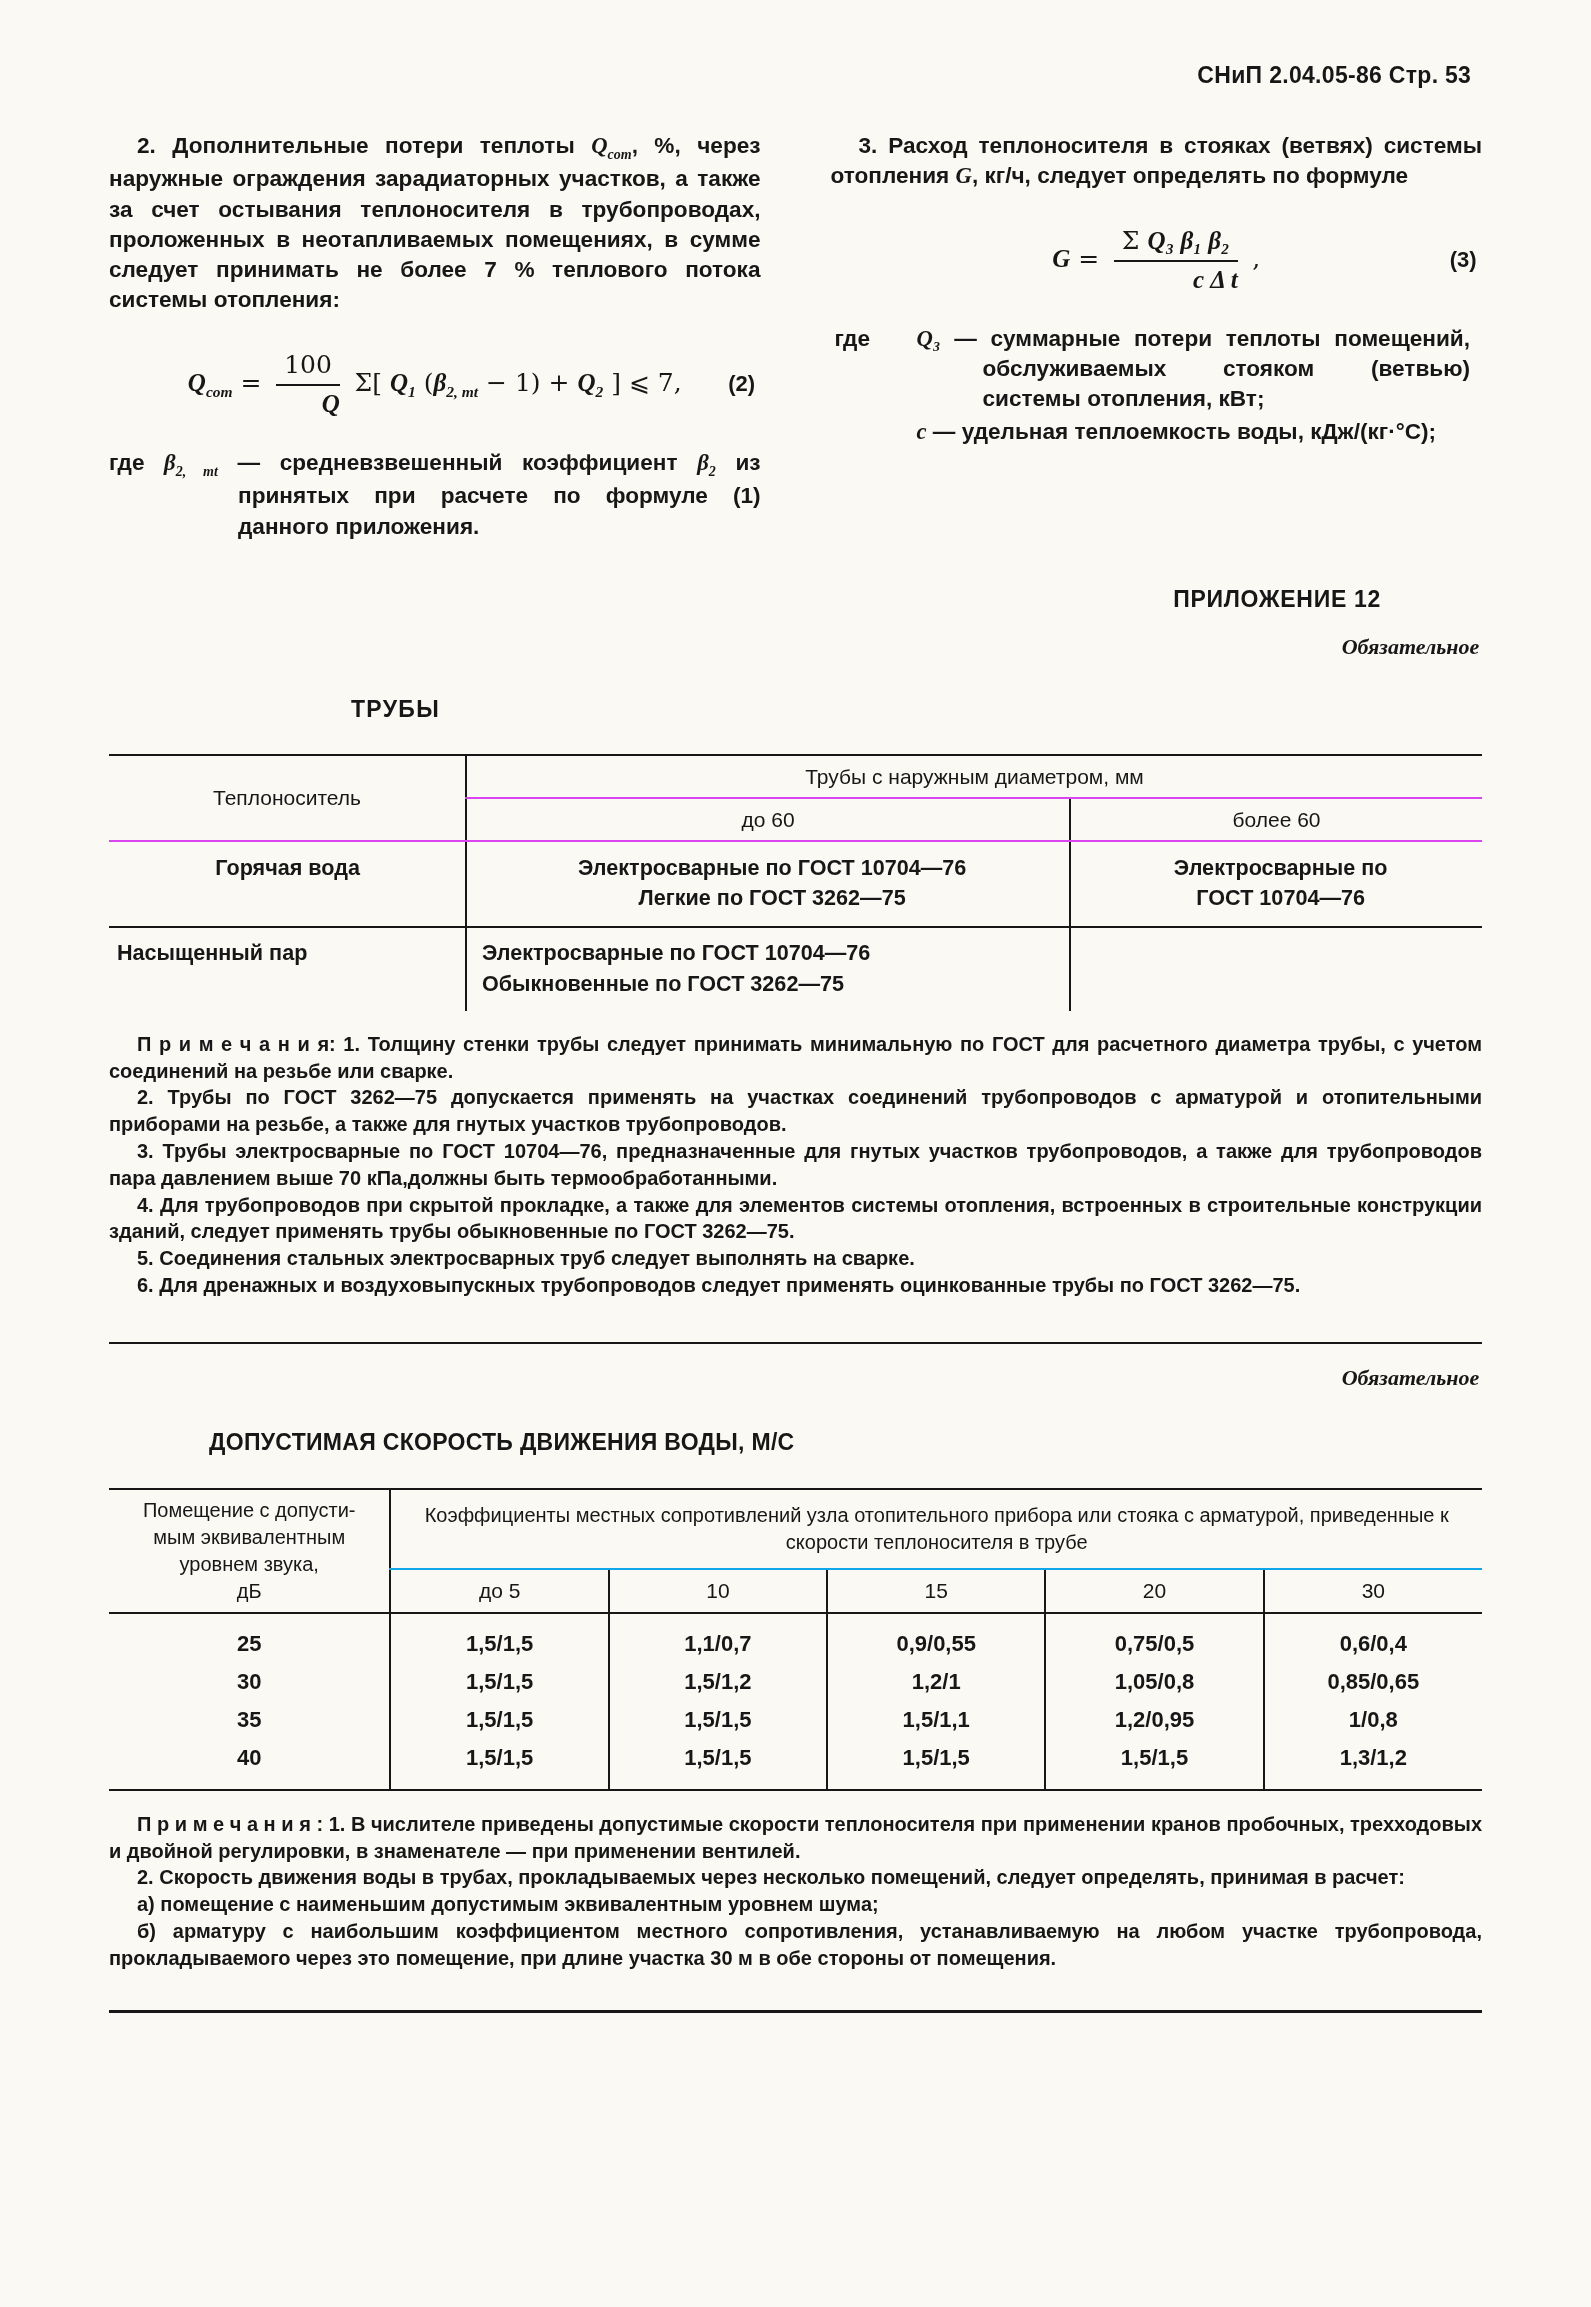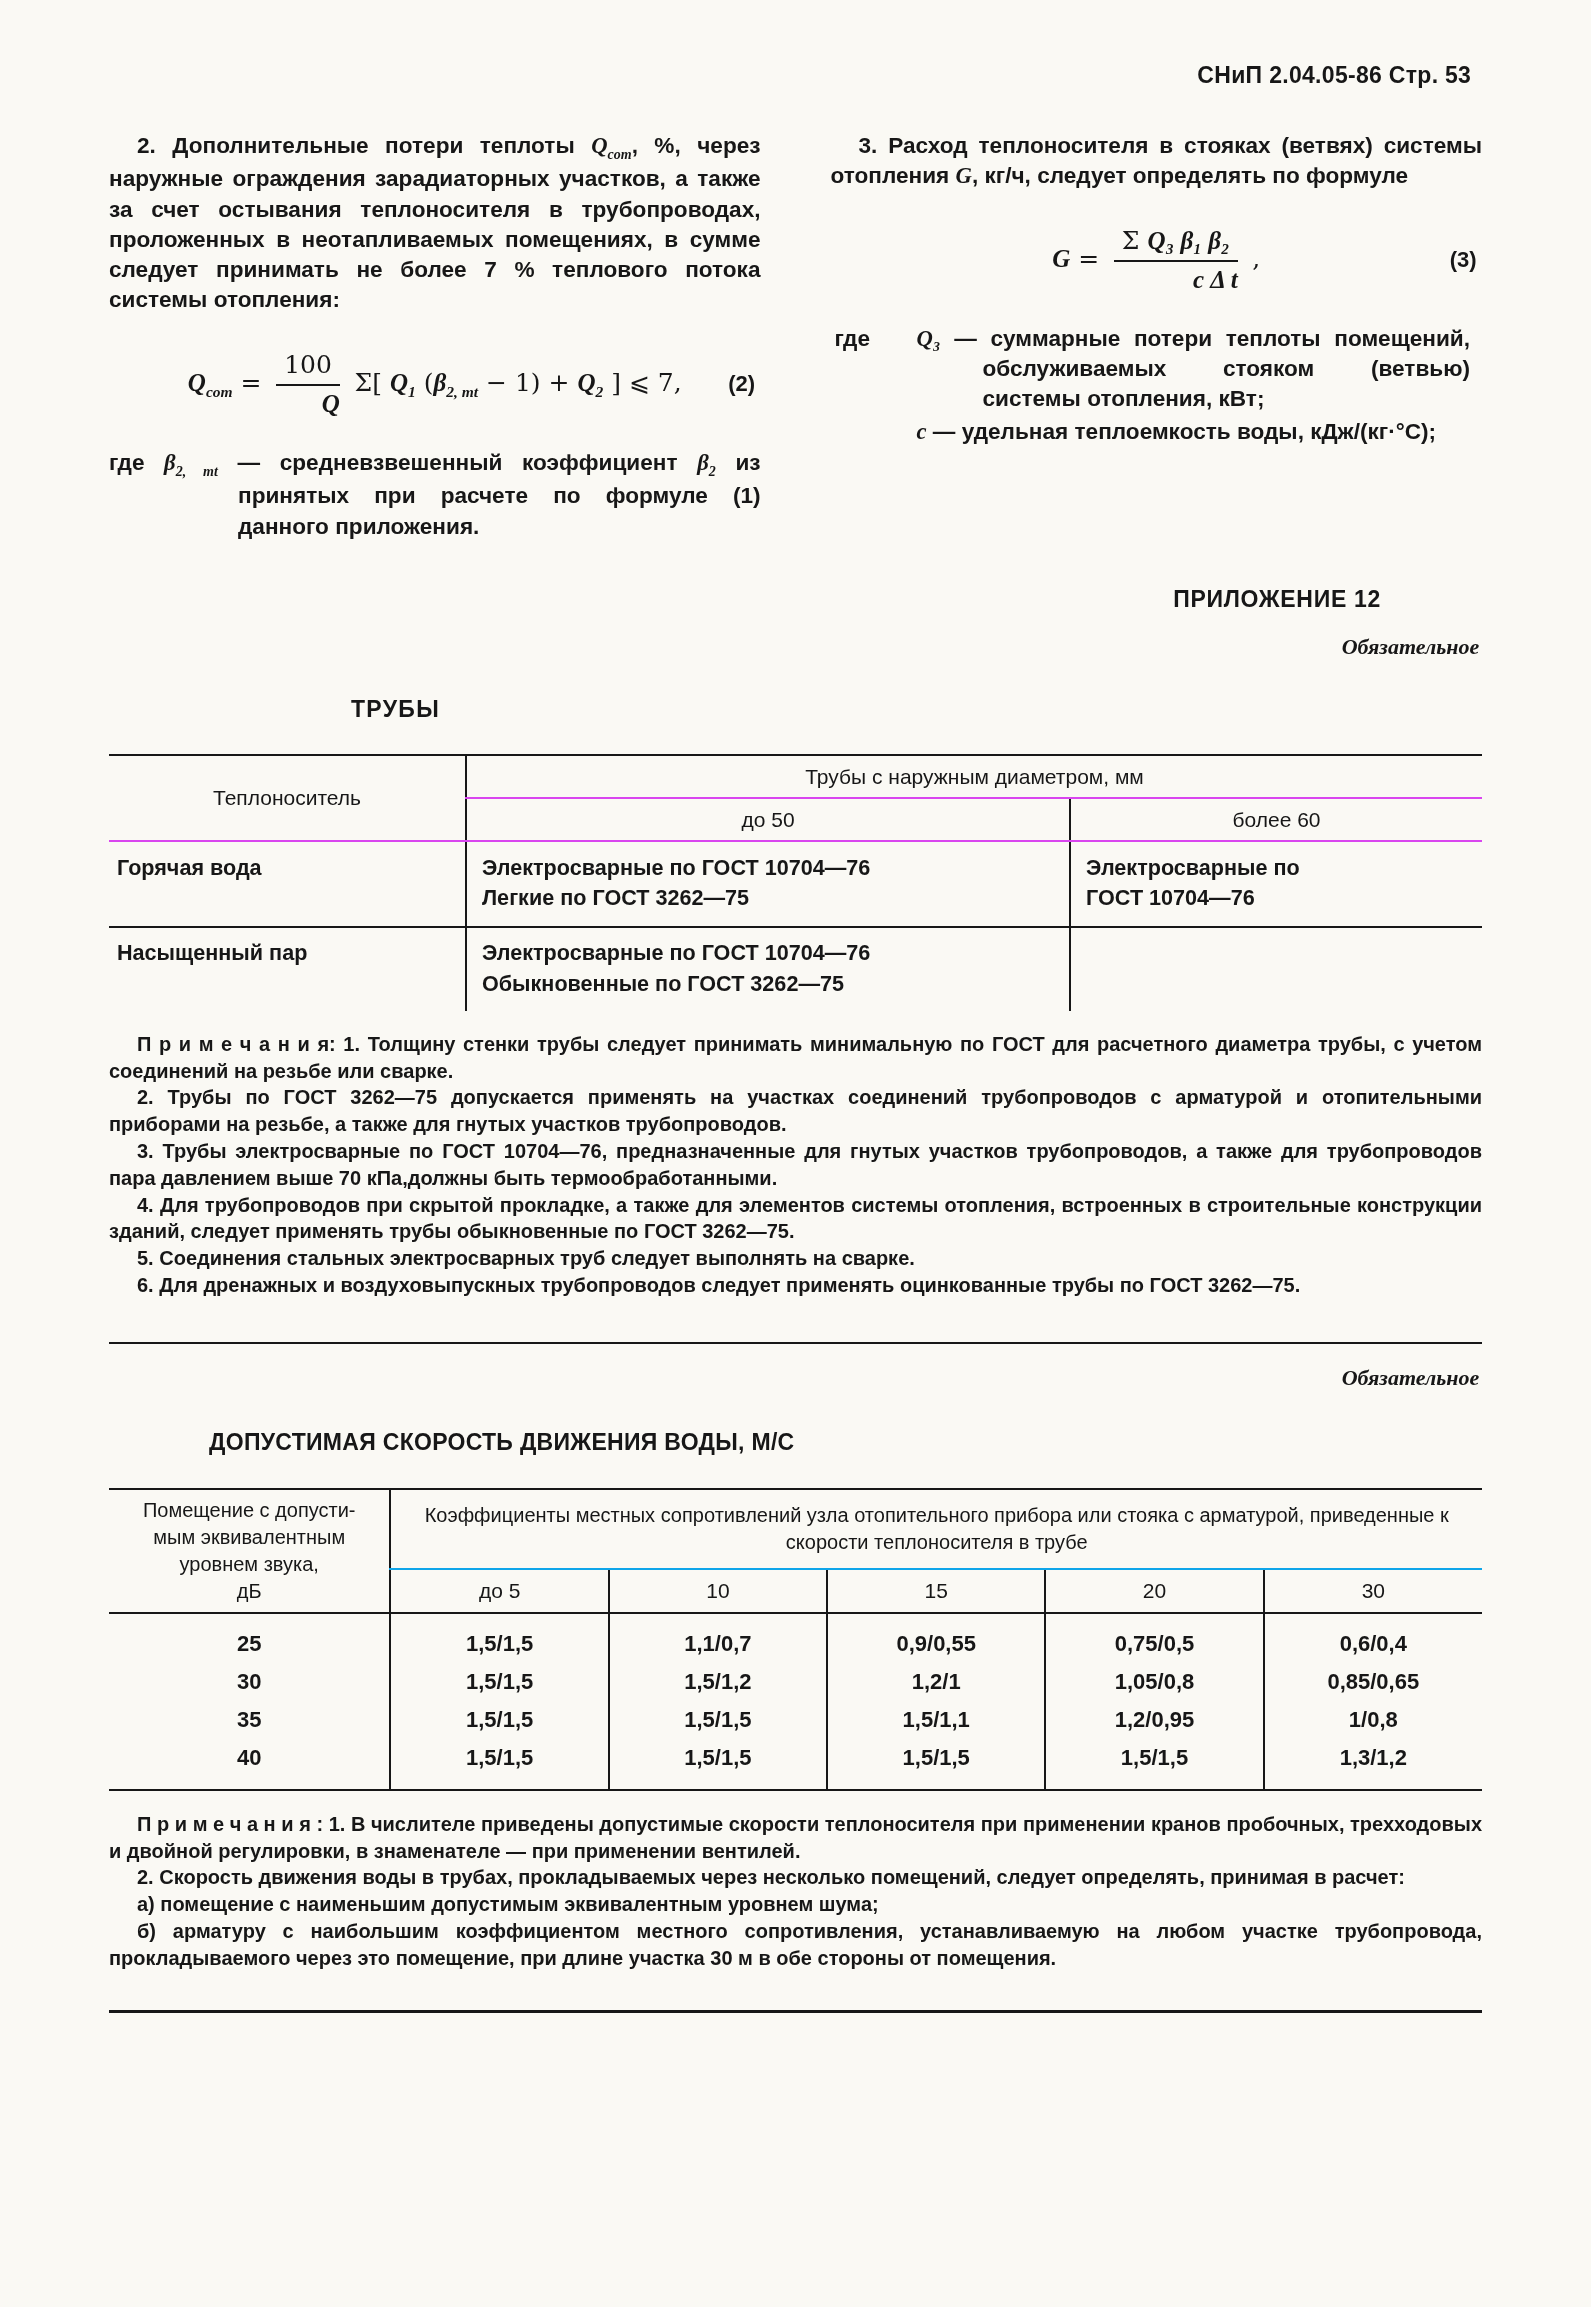--- a/index.html
+++ b/index.html
@@ -57,21 +57,21 @@
   table { border-collapse: collapse; width: 100%; table-layout: fixed; }
   td { vertical-align: middle; }
   .pre { white-space: pre-line; }
 
   
   .t1 { margin-top: 31px; border-top: 2px solid #171717; }
   .t1 td { border-left: 2px solid #171717; }
   .t1 td.c1 { border-left: none; }
   .t1 .hdr { font-weight: 400; font-size: 21px; text-align: center; height: 43px; }
   .t1 .span-h, .t1 .sub-h, .t1 td.c1.hdr { border-bottom: 2px solid #d946ef; }
-  .t1 tr.rowline td { border-bottom: 2px solid #171717; }
+  .t1 tr.rowline td { border-bottom: 2px solid #171717; text-align: center; }
   .t1 .body-c { font-weight: 700; font-size: 21.6px; line-height: 1.4; text-align: left; vertical-align: top; padding: 10.8px 6.7px 12px 15px; }
   .t1 td.c1.body-c { padding-left: 8px; }
 
   
   .t2 { margin-top: 32px; border-top: 2px solid #171717; }
   .t2 td { border-left: 2px solid #171717; }
   .t2 td.c1 { border-left: none; text-align: center; }
   .t2 .hdr { font-weight: 400; font-size: 20px; text-align: center; line-height: 1.35; }
   .t2 .span-h { border-bottom: 2px solid #0ea5e9; padding: 0 20px; }
   .t2 .sub-h { border-bottom: 2px solid #171717; height: 44px; font-size: 21px; }
@@ -131,21 +131,21 @@
         <col style="width:26%">
         <col style="width:44%">
         <col style="width:30%">
       </colgroup>
     <tbody>
       <tr>
         <td class="c1 hdr" rowspan="2">Теплоноситель</td>
         <td class="hdr span-h" colspan="2">Трубы с наружным диаметром, мм</td>
       </tr>
       <tr>
-        <td class="hdr sub-h">до 50</td>
+        <td class="hdr sub-h">до 60</td>
         <td class="hdr sub-h">более 60</td>
       </tr>
       <tr class="rowline">
         <td class="c1 body-c">Горячая вода</td>
         <td class="body-c pre">Электросварные по ГОСТ 10704—76
 Легкие по ГОСТ 3262—75</td>
         <td class="body-c pre">Электросварные по
 ГОСТ 10704—76</td>
       </tr>
       <tr>

